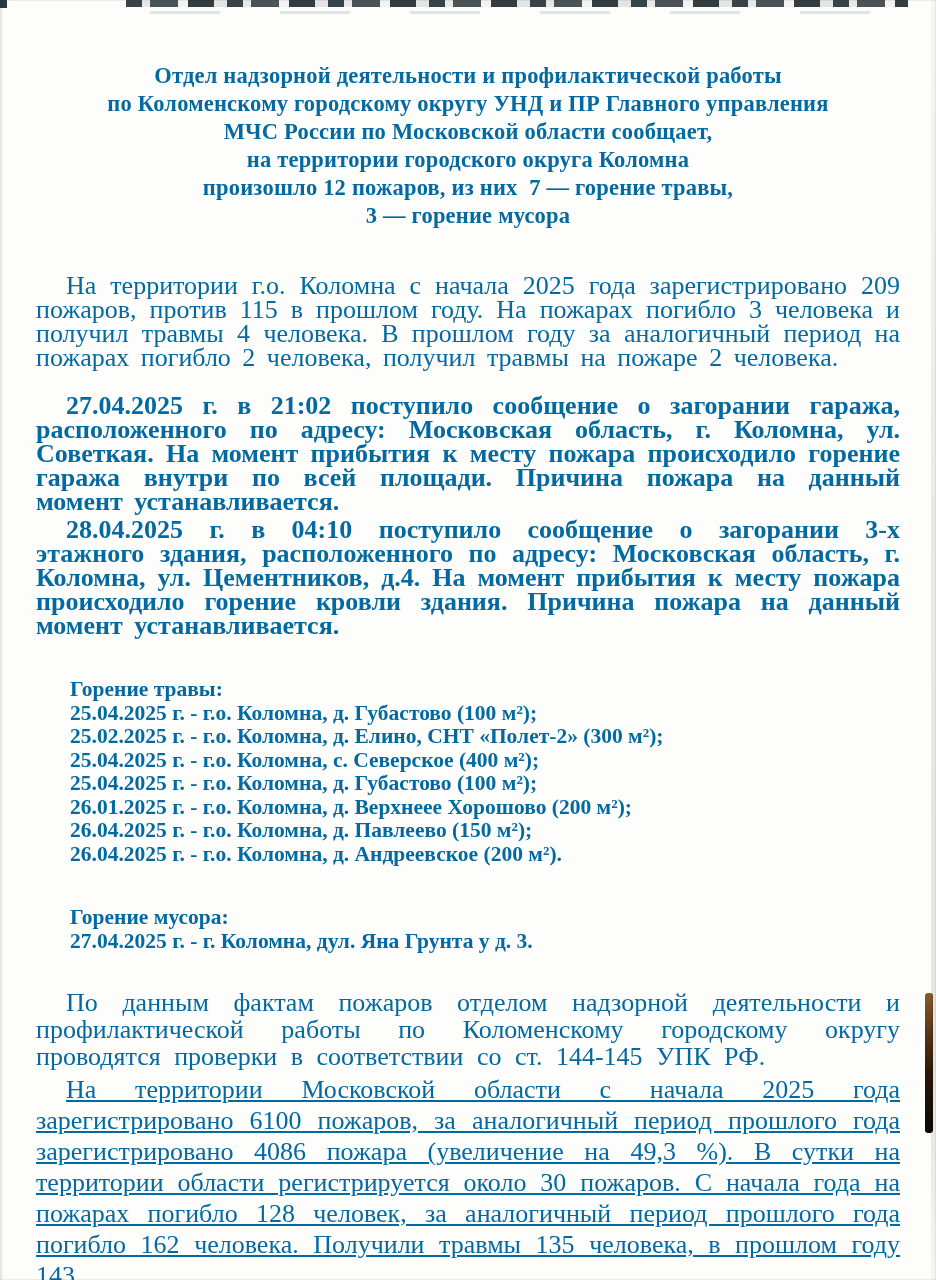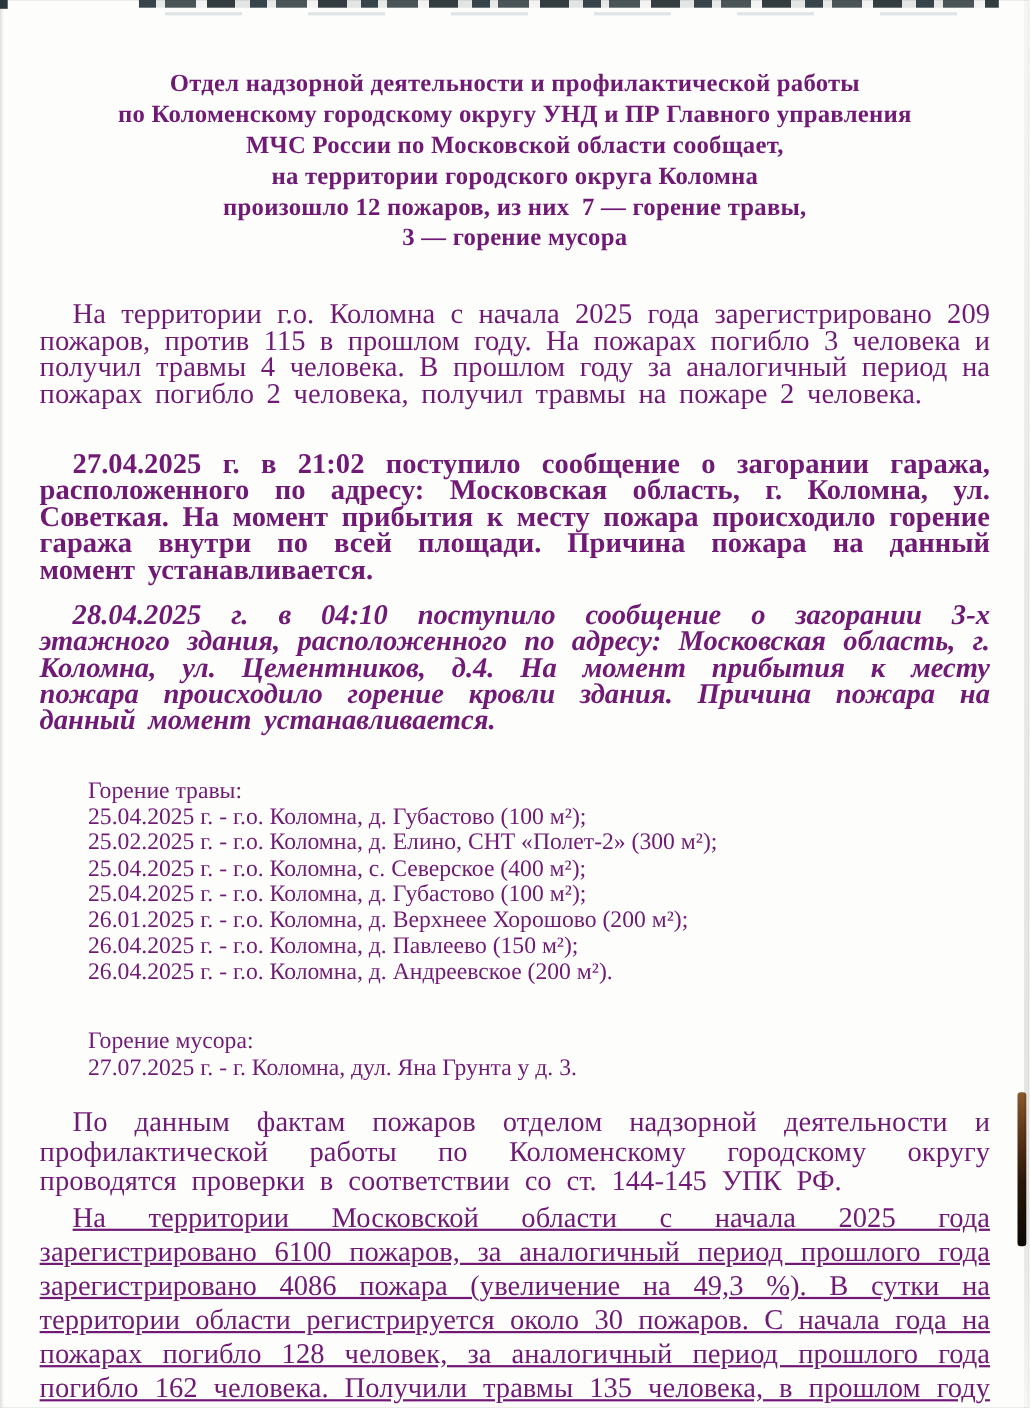--- a/index.html
+++ b/index.html
@@ -8,21 +8,21 @@
     background: #ffffff;
   }
   .page {
     position: relative;
     width: 936px;
     height: 1280px;
     margin: 0 auto;
     background: #fdfdfc;
     overflow: hidden;
     font-family: "Liberation Serif", "DejaVu Serif", serif;
-    color: #701a75;
+    color: #0369a1;
     box-shadow: inset 0 0 0 1px #ececea;
   }
 
   
   .artifact-top {
     position: absolute;
     left: 126px; top: 0;
     width: 782px; height: 7px;
     background: repeating-linear-gradient(90deg,
       rgba(38,52,58,0.92) 0 16px,
@@ -88,28 +88,28 @@
   .para {
     margin: 0;
     font-size: 26px;
     line-height: 24px;
     text-align: justify;
     text-indent: 30px;
     word-spacing: 5px;
   }
   .bold { font-weight: bold; }
   .p-local    { margin-top: 44px; }
-  .p-garage   { margin-top: 40px; }
-  .p-building { margin-top: 17px; font-style: italic; }
-  .p-checks   { margin-top: 24px; line-height: 27px; word-spacing: 7px; }
+  .p-garage   { margin-top: 24px; }
+  .p-building { margin-top: 4px; }
+  .p-checks   { margin-top: 36px; line-height: 27px; word-spacing: 7px; }
   .p-region   { margin-top: 4px;  line-height: 31px; word-spacing: 4px; text-decoration: underline; }
 
   .list {
-    margin-left: 44px;
-    font-weight: normal;
+    margin-left: 34px;
+    font-weight: bold;
     font-size: 21.5px;
     line-height: 23.5px;
   }
   .list-grass { margin-top: 40px; }
   .list-trash { margin-top: 40px; }
   .list-line { white-space: pre-wrap; }
 </style>
 </head>
 <body>
 
@@ -142,21 +142,21 @@
       <div class="list-line">25.02.2025 г. - г.о. Коломна, д. Елино, СНТ «Полет-2» (300 м²);</div>
       <div class="list-line">25.04.2025 г. - г.о. Коломна, с. Северское (400 м²);</div>
       <div class="list-line">25.04.2025 г. - г.о. Коломна, д. Губастово (100 м²);</div>
       <div class="list-line">26.01.2025 г. - г.о. Коломна, д. Верхнеее Хорошово (200 м²);</div>
       <div class="list-line">26.04.2025 г. - г.о. Коломна, д. Павлеево (150 м²);</div>
       <div class="list-line">26.04.2025 г. - г.о. Коломна, д. Андреевское (200 м²).</div>
     </section>
 
     <section class="list list-trash">
       <div class="list-line">Горение мусора:</div>
-      <div class="list-line">27.07.2025 г. - г. Коломна, дул. Яна Грунта у д. 3.</div>
+      <div class="list-line">27.04.2025 г. - г. Коломна, дул. Яна Грунта у д. 3.</div>
     </section>
 
     <p class="para p-checks">По данным фактам пожаров отделом надзорной деятельности и профилактической работы по Коломенскому городскому округу проводятся проверки в соответствии со ст. 144-145 УПК РФ.</p>
 
     <p class="para p-region">На территории Московской области с начала 2025 года зарегистрировано 6100 пожаров, за аналогичный период прошлого года зарегистрировано 4086 пожара (увеличение на 49,3 %). В сутки на территории области регистрируется около 30 пожаров. С начала года на пожарах погибло 128 человек, за аналогичный период прошлого года погибло 162 человека. Получили травмы 135 человека, в прошлом году 143.</p>
 
   </main>
 
   <div class="artifact-streak"></div>
   <div class="artifact-right-shade"></div>

